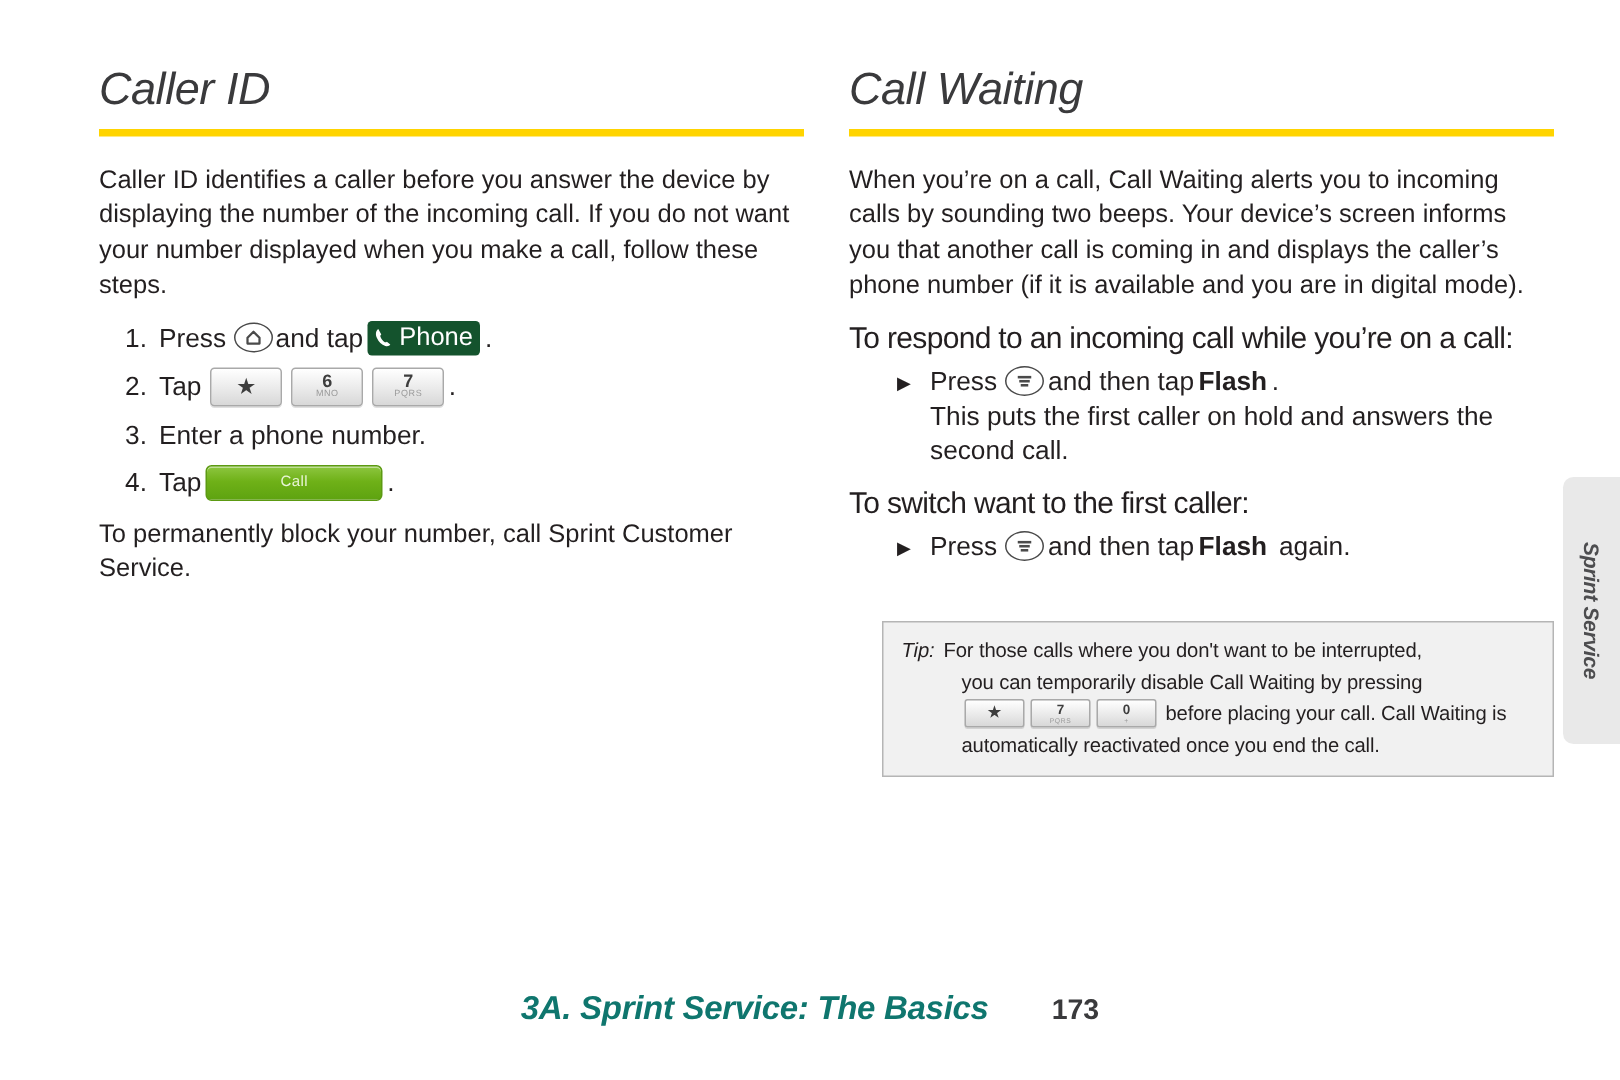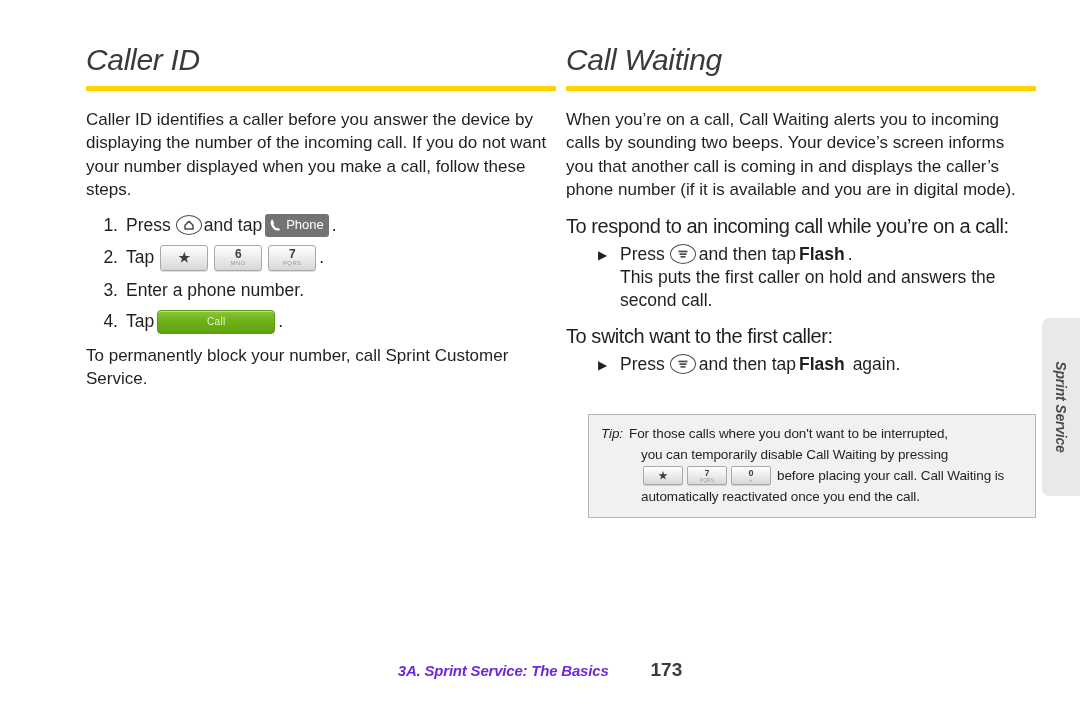--- a/index.html
+++ b/index.html
@@ -20,21 +20,21 @@
     position: absolute;
     inset: 0;
   }
 
   
   .col {
     position: absolute;
     top: 44px;
     width: 470px;
   }
-  .col-left  { left: 66px; margin-left: 20px; }
+  .col-left  { left: 66px; }
   .col-right { left: 566px; }
 
   h1.section-title {
     font-size: 30px;
     font-style: italic;
     font-weight: normal;
     letter-spacing: -0.3px;
     color: #3a3a3c;
     margin: 0 0 10px 0;
     line-height: 1.05;
@@ -90,25 +90,25 @@
     margin: 0 2px;
     background: #fff;
     flex: 0 0 auto;
   }
   .keycircle svg { position: absolute; left: 0; top: 0; }
 
   
   .phone-btn {
     display: inline-flex;
     align-items: center;
-    background: #737373;
+    background: #14532d;
     border-radius: 3px;
     padding: 1px 5px 2px 4px;
     color: #ffffff;
-    font-size: 13px;
+    font-size: 17px;
     line-height: 20px;
     flex: 0 0 auto;
   }
   .phone-btn .handset { margin-right: 4px; display: inline-flex; }
 
   
   .dialkey {
     display: inline-flex;
     flex-direction: column;
     align-items: center;
@@ -251,24 +251,24 @@
     left: 0;
     right: 0;
     top: 659px;
     text-align: center;
   }
   .footer-inner {
     display: inline-flex;
     align-items: baseline;
   }
   .footer-title {
-    font-size: 15px;
+    font-size: 22px;
     font-style: italic;
     font-weight: bold;
-    color: #6d28d9;
+    color: #0f766e;
     letter-spacing: -0.2px;
   }
   .footer-page {
     font-size: 19px;
     font-weight: bold;
     color: #3a3a3c;
     margin-left: 42px;
   }
 </style>
 </head>

